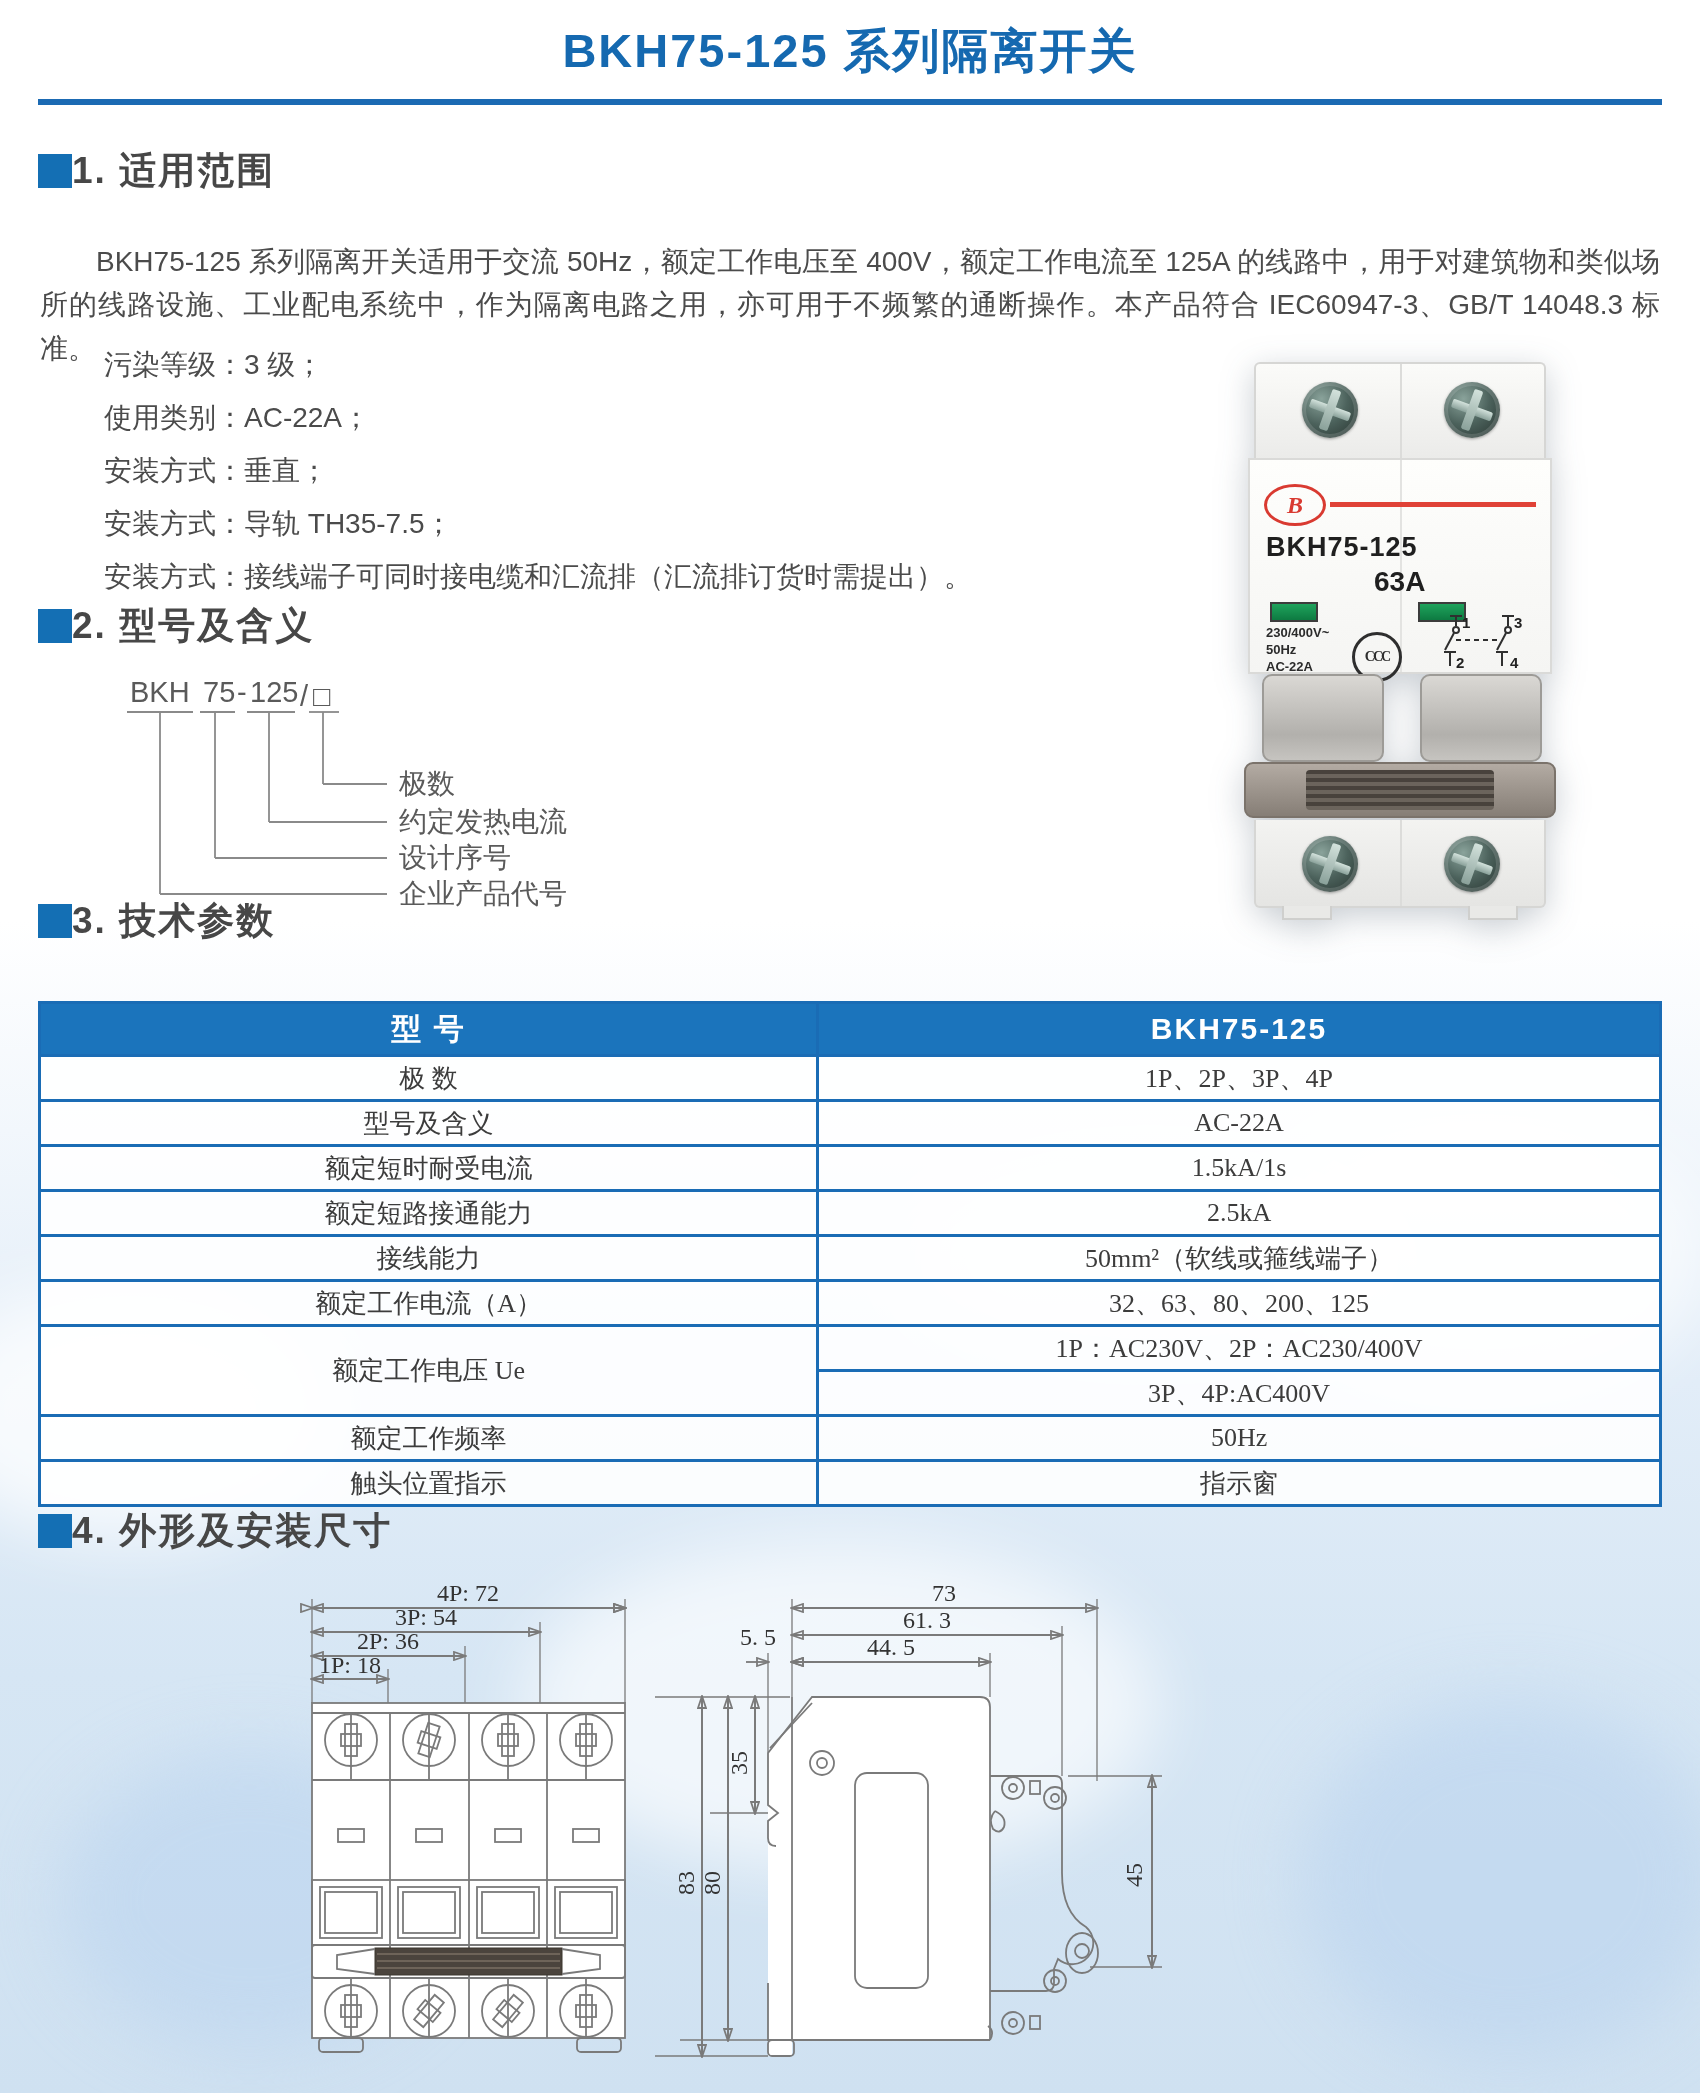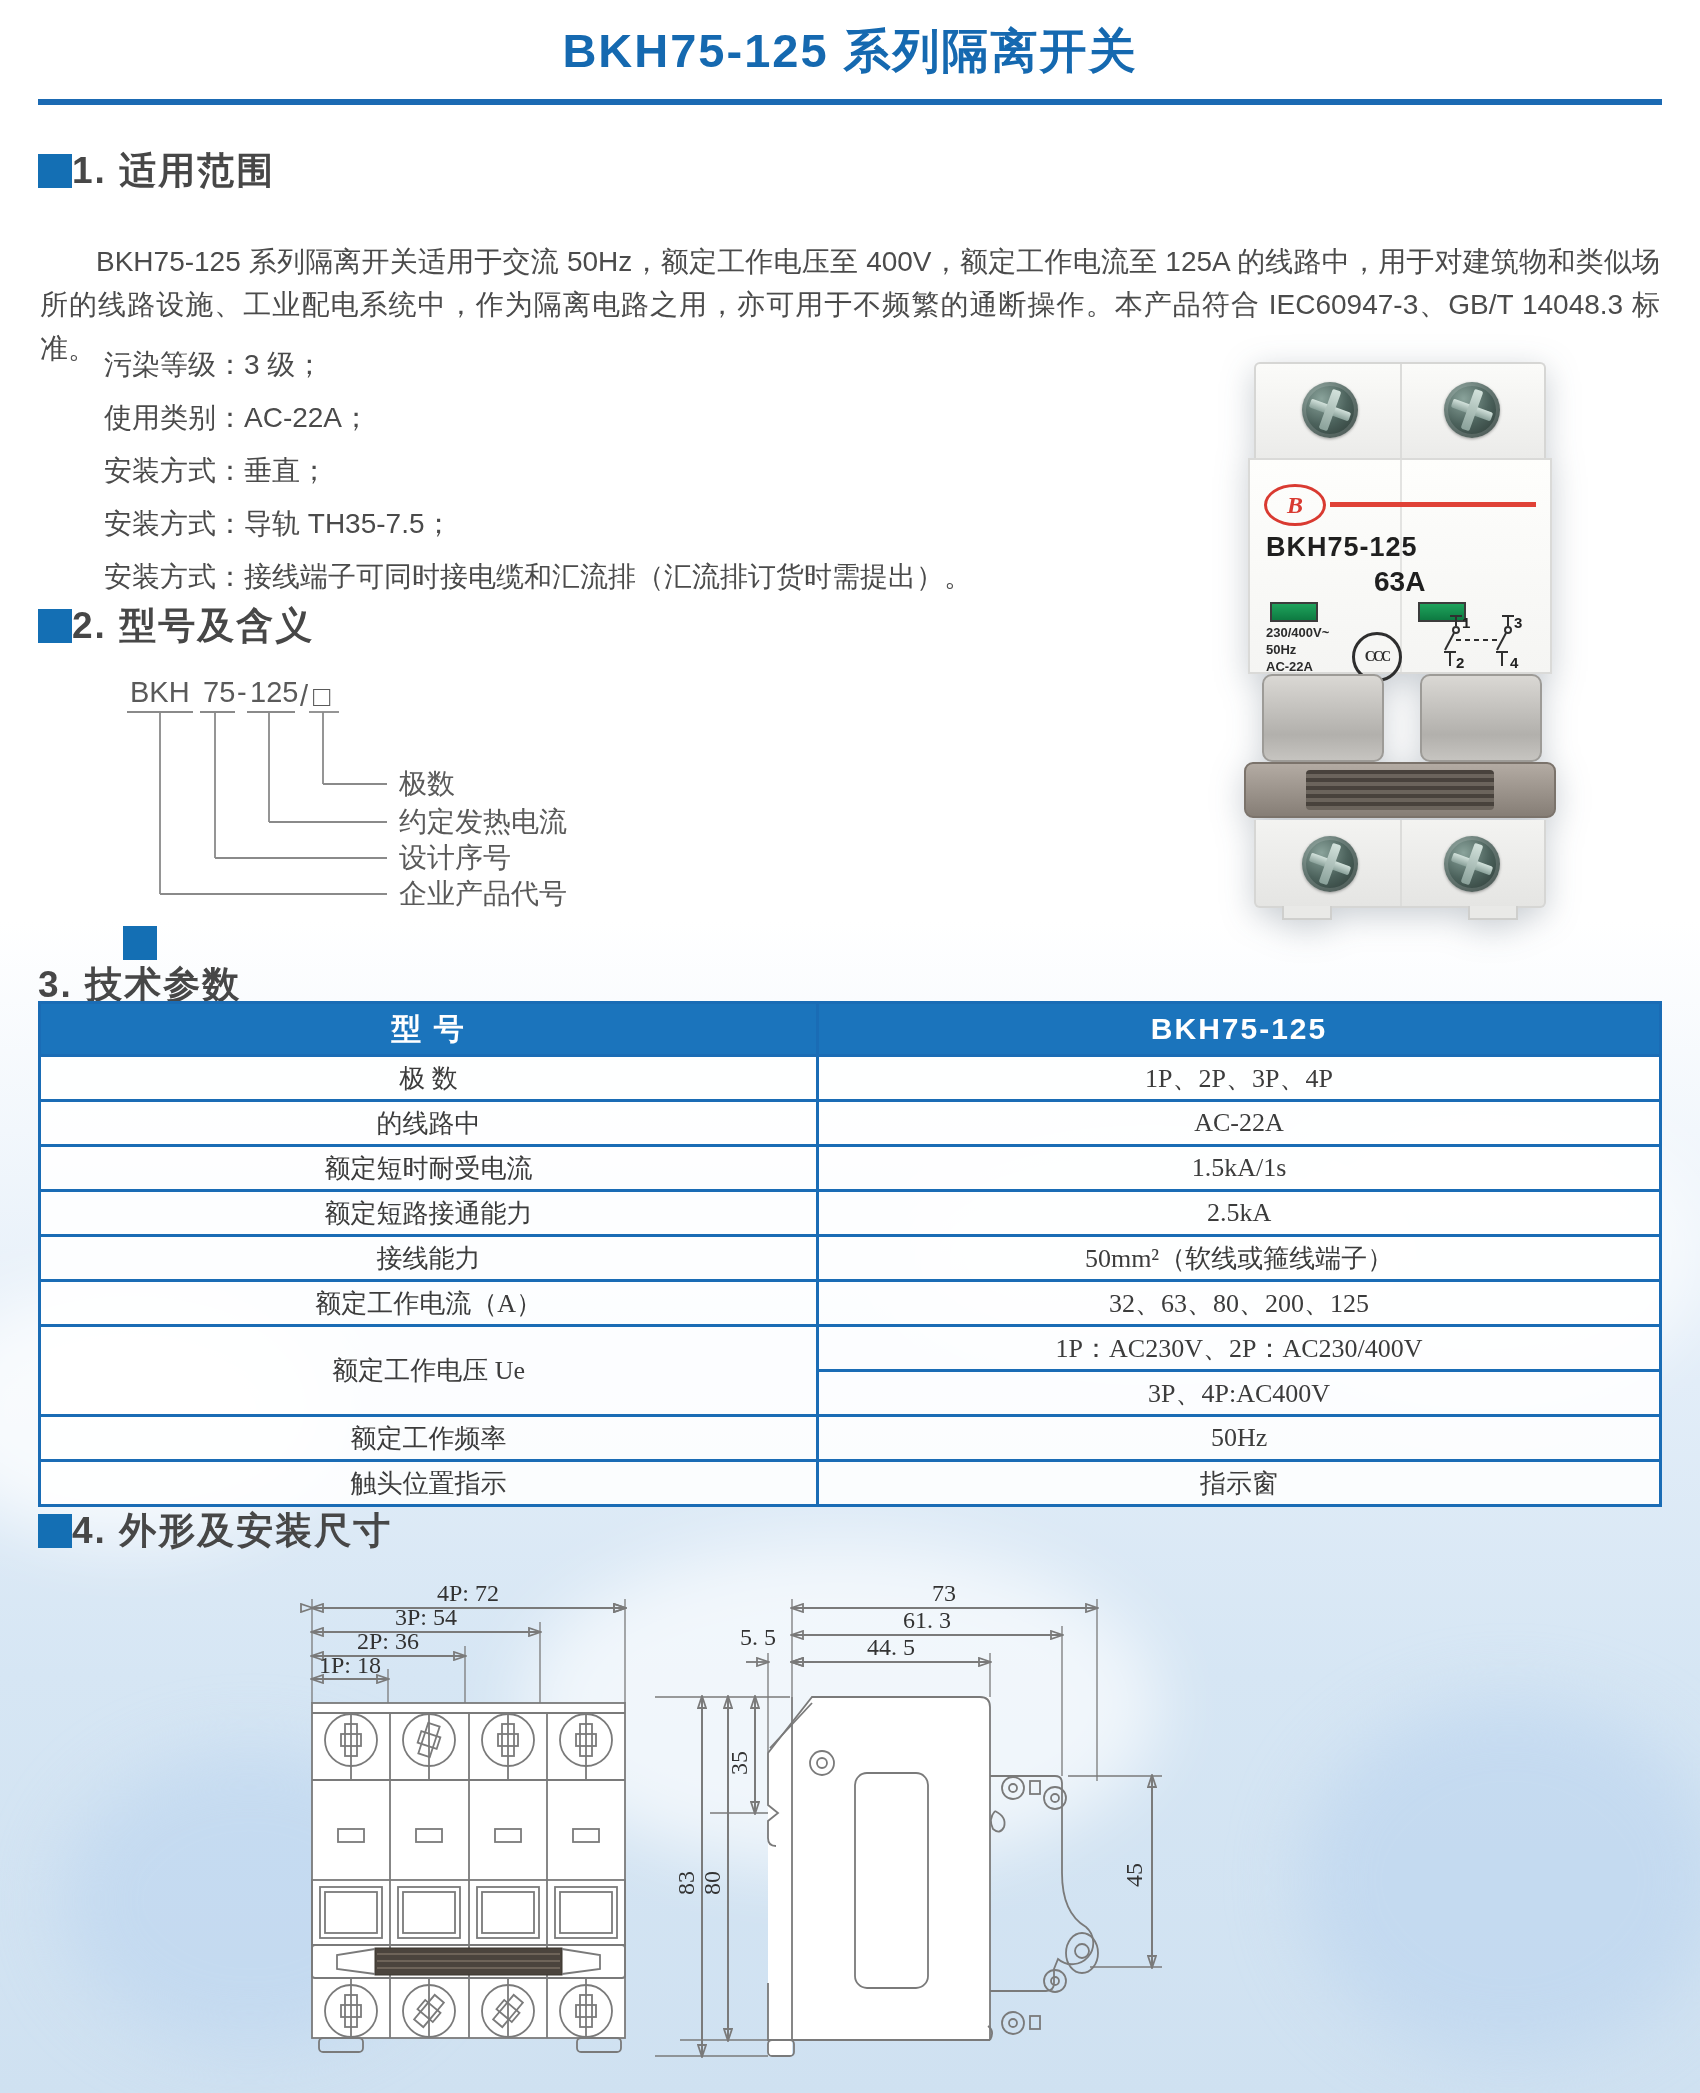--- a/index.html
+++ b/index.html
@@ -206,37 +206,37 @@
     </div>
     <div class="p-bot">
       <div class="vdiv"></div>
       <div class="screw" style="left:46px;top:16px;"></div>
       <div class="screw" style="left:188px;top:16px;"></div>
     </div>
     <div class="foot f1"></div>
     <div class="foot f2"></div>
   </div>
 
-  <div class="sec" style="left:38px;top:926px;flex-direction:column;">
+  <div class="sec" style="left:38px;top:896px;">
     <div class="sq"></div>
     <div class="t">3. 技术参数</div>
   </div>
 
   <table class="spec">
     <tbody>
         <tr>
       <th class="c1">型 号</th>
       <th>BKH75-125</th>
     </tr>
     <tr>
       <td>极 数</td>
       <td>1P、2P、3P、4P</td>
     </tr>
     <tr>
-      <td>的线路中</td>
+      <td>型号及含义</td>
       <td>AC-22A</td>
     </tr>
     <tr>
       <td>额定短时耐受电流</td>
       <td>1.5kA/1s</td>
     </tr>
     <tr>
       <td>额定短路接通能力</td>
       <td>2.5kA</td>
     </tr>

